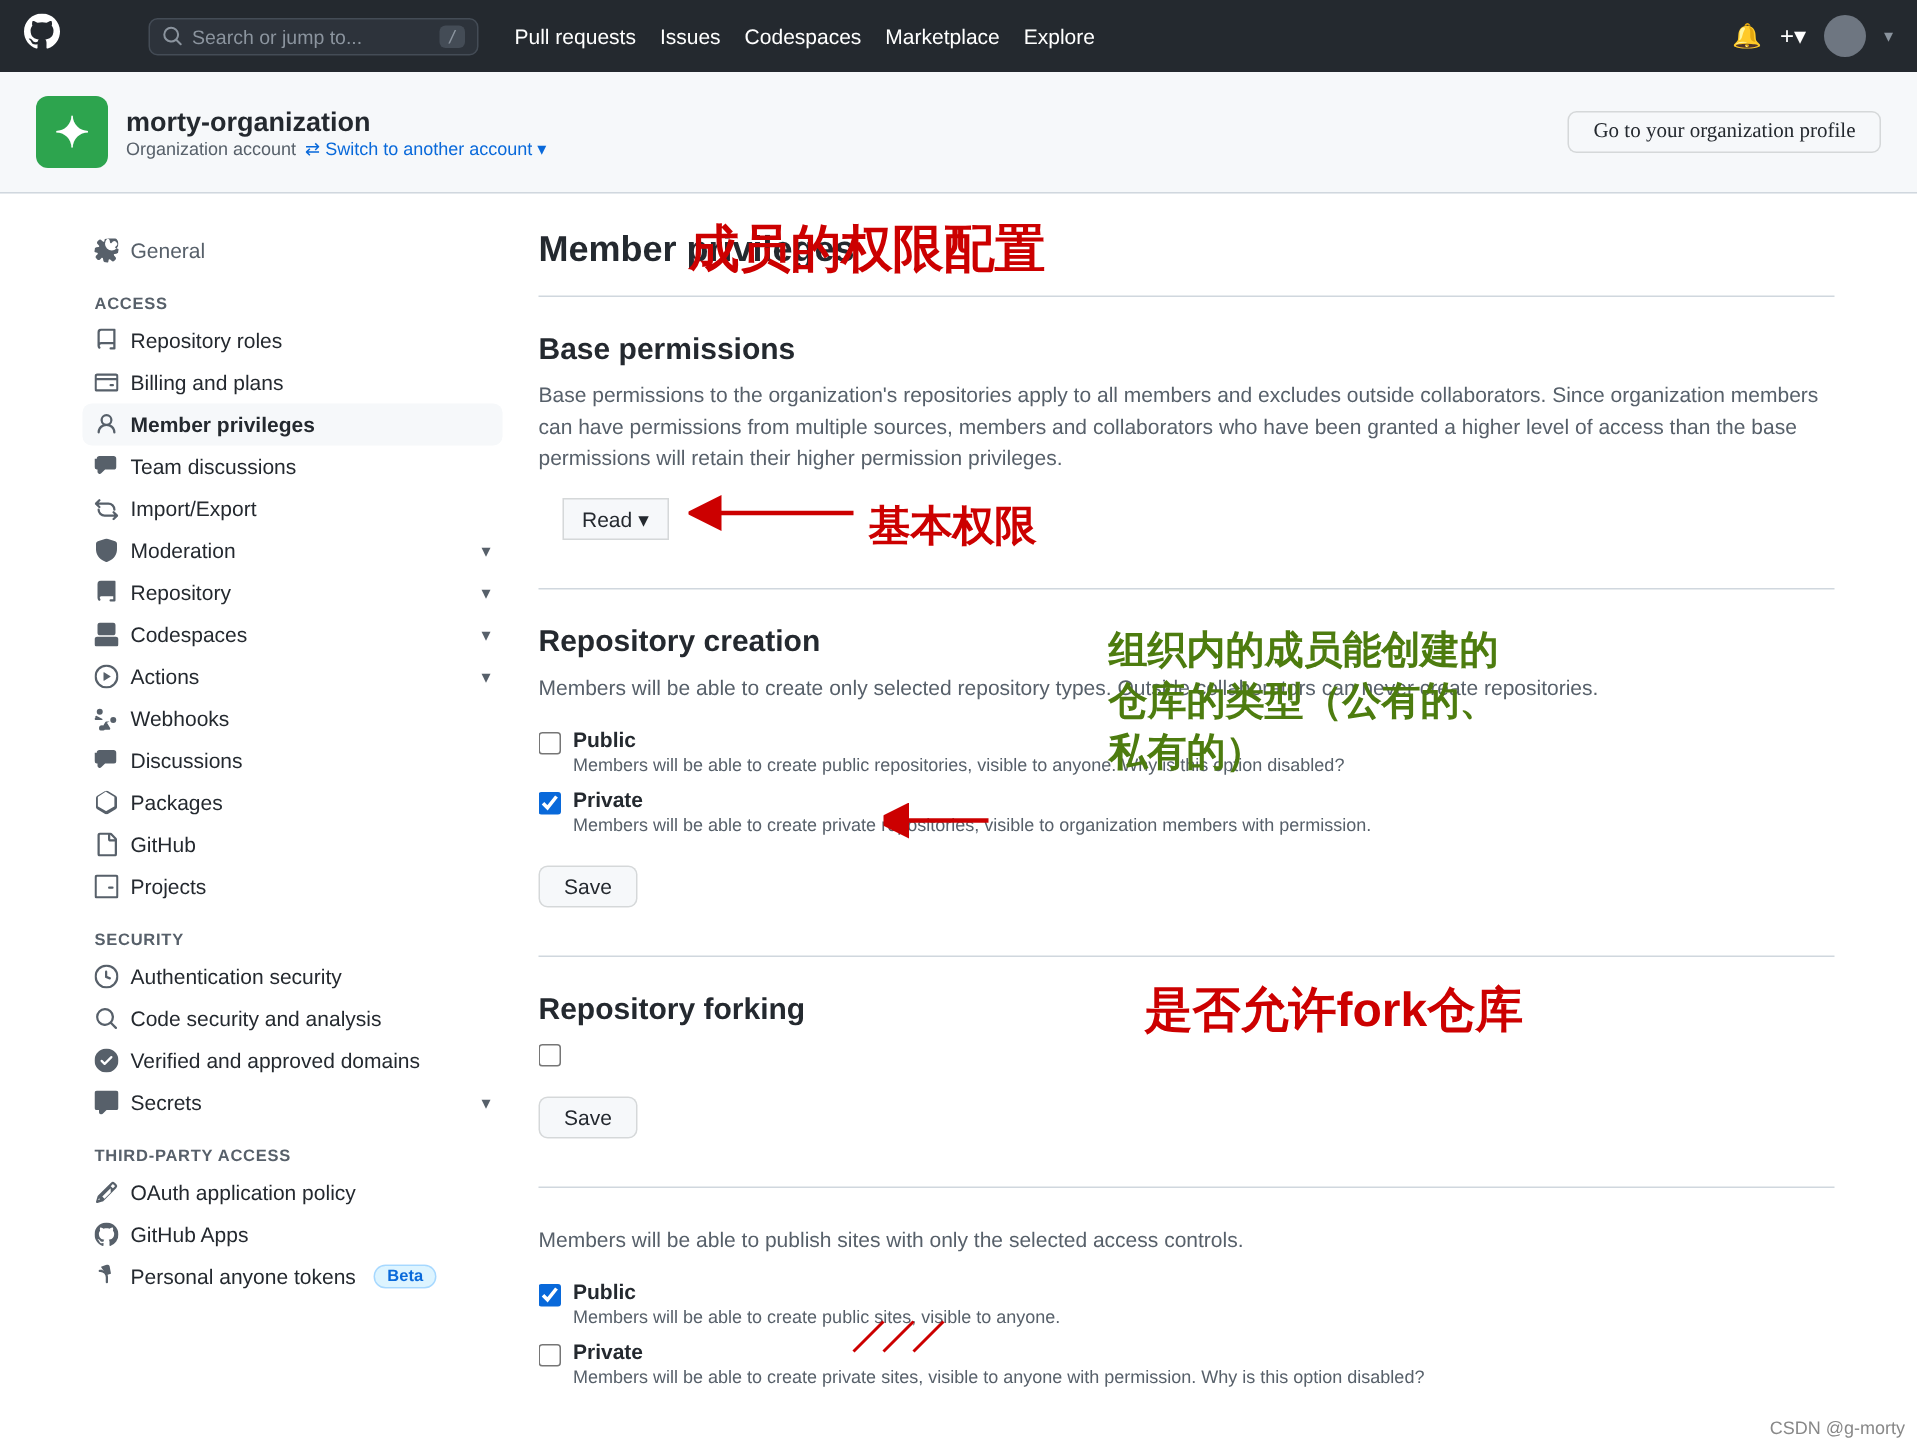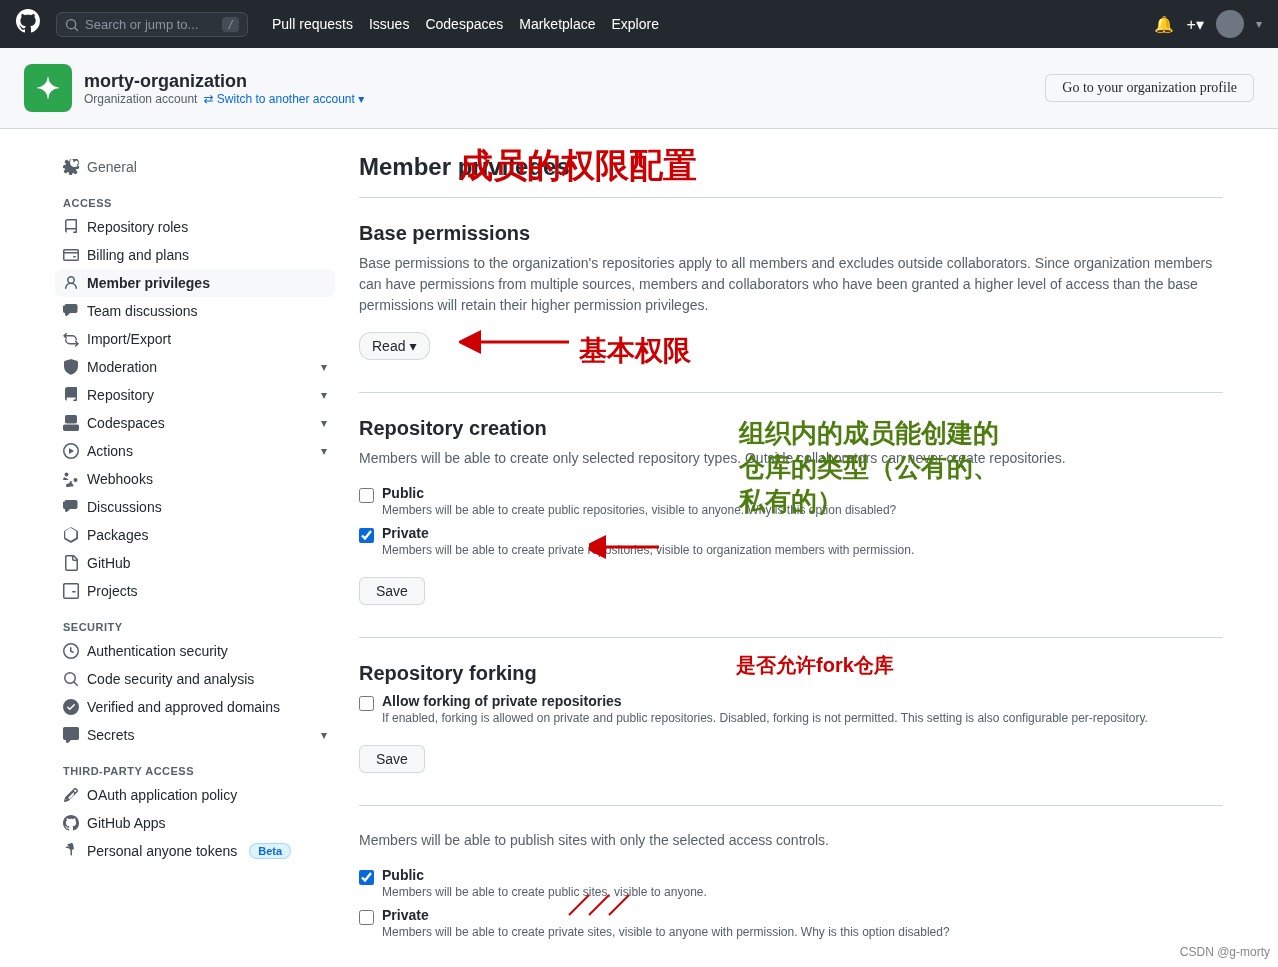--- a/index.html
+++ b/index.html
@@ -13,27 +13,28 @@
       padding: 0 16px;
       height: 48px;
       gap: 16px;
     }
     .topnav-logo { color: #fff; font-size: 24px; cursor: pointer; flex-shrink: 0; }
     .topnav-search {
       background: #2d333b;
       border: 1px solid #444c56;
       border-radius: 6px;
       display: flex;
-      align-items: flex-end;
+      align-items: flex-start;
       padding: 4px 8px;
       gap: 6px;
       color: #8b949e;
       font-size: 13px;
-      width: 192px;
+      width: 220px;
       cursor: text;
+      margin-left: 43px;
     }
     .topnav-search kbd {
       background: #444c56;
       border-radius: 4px;
       padding: 1px 5px;
       font-size: 11px;
       color: #8b949e;
       margin-left: auto;
     }
     .topnav-links { display: flex; gap: 16px; margin-left: 8px; }
@@ -151,28 +152,29 @@
     }
     .btn-save {
       background: #f6f8fa;
       border: 1px solid rgba(27,31,36,0.15);
     }
 
     
     .dropdown-btn {
       background: #f6f8fa;
       border: 1px solid rgba(27,31,36,0.15);
-      border-radius: 12px;
+      border-radius: 0;
       padding: 5px 12px;
       font-size: 14px;
       cursor: pointer;
       color: #24292f;
       display: inline-flex;
       align-items: center;
       gap: 4px;
+      margin-left: 16px;
     }
 
     
     .checkbox-row { display: flex; align-items: flex-start; gap: 8px; margin-bottom: 8px; }
     .checkbox-row input[type="checkbox"] { margin-top: 3px; width: 15px; height: 15px; cursor: pointer; accent-color: #0969da; }
     .checkbox-label { font-size: 14px; font-weight: 600; color: #24292f; }
     .checkbox-desc { font-size: 12px; color: #57606a; margin-top: 2px; }
 
     
     .badge-beta {
@@ -462,29 +464,25 @@
       </svg>
     </div>
 
     <hr class="section-divider">
 
     <div class="section" style="position:relative;">
       <h2 class="section-title">Repository forking</h2>
 
       <div class="checkbox-row">
         <input type="checkbox" id="allow-fork" style="">
-        <div>
-          <label class="checkbox-label" for="allow-fork">Allow forking of private repositories</label>
-          <div class="checkbox-desc">If enabled, forking is allowed on private and public repositories. Disabled, forking is not permitted. This setting is also configurable per-repository.</div>
-        </div>
       </div>
       <button class="btn btn-save" style="margin-top:12px;">Save</button>
 
       
-      <div style="position:absolute; top:-10px; left:377px; color:#cc0000; font-size:20px; font-weight:900; font-family:'SimHei','Microsoft YaHei',sans-serif; pointer-events:none;">是否允许fork仓库</div>
+      <div style="position:absolute; top:-10px; left:404px; color:#cc0000; font-size:32px; font-weight:900; font-family:'SimHei','Microsoft YaHei',sans-serif; pointer-events:none;">是否允许fork仓库</div>
     </div>
 
     <hr class="section-divider">
 
     <div class="section" style="position:relative;">
       <p class="section-desc">Members will be able to publish sites with only the selected access controls.</p>
 
       <div class="checkbox-row">
         <input type="checkbox" id="pages-public" checked="" style="">
         <div>

